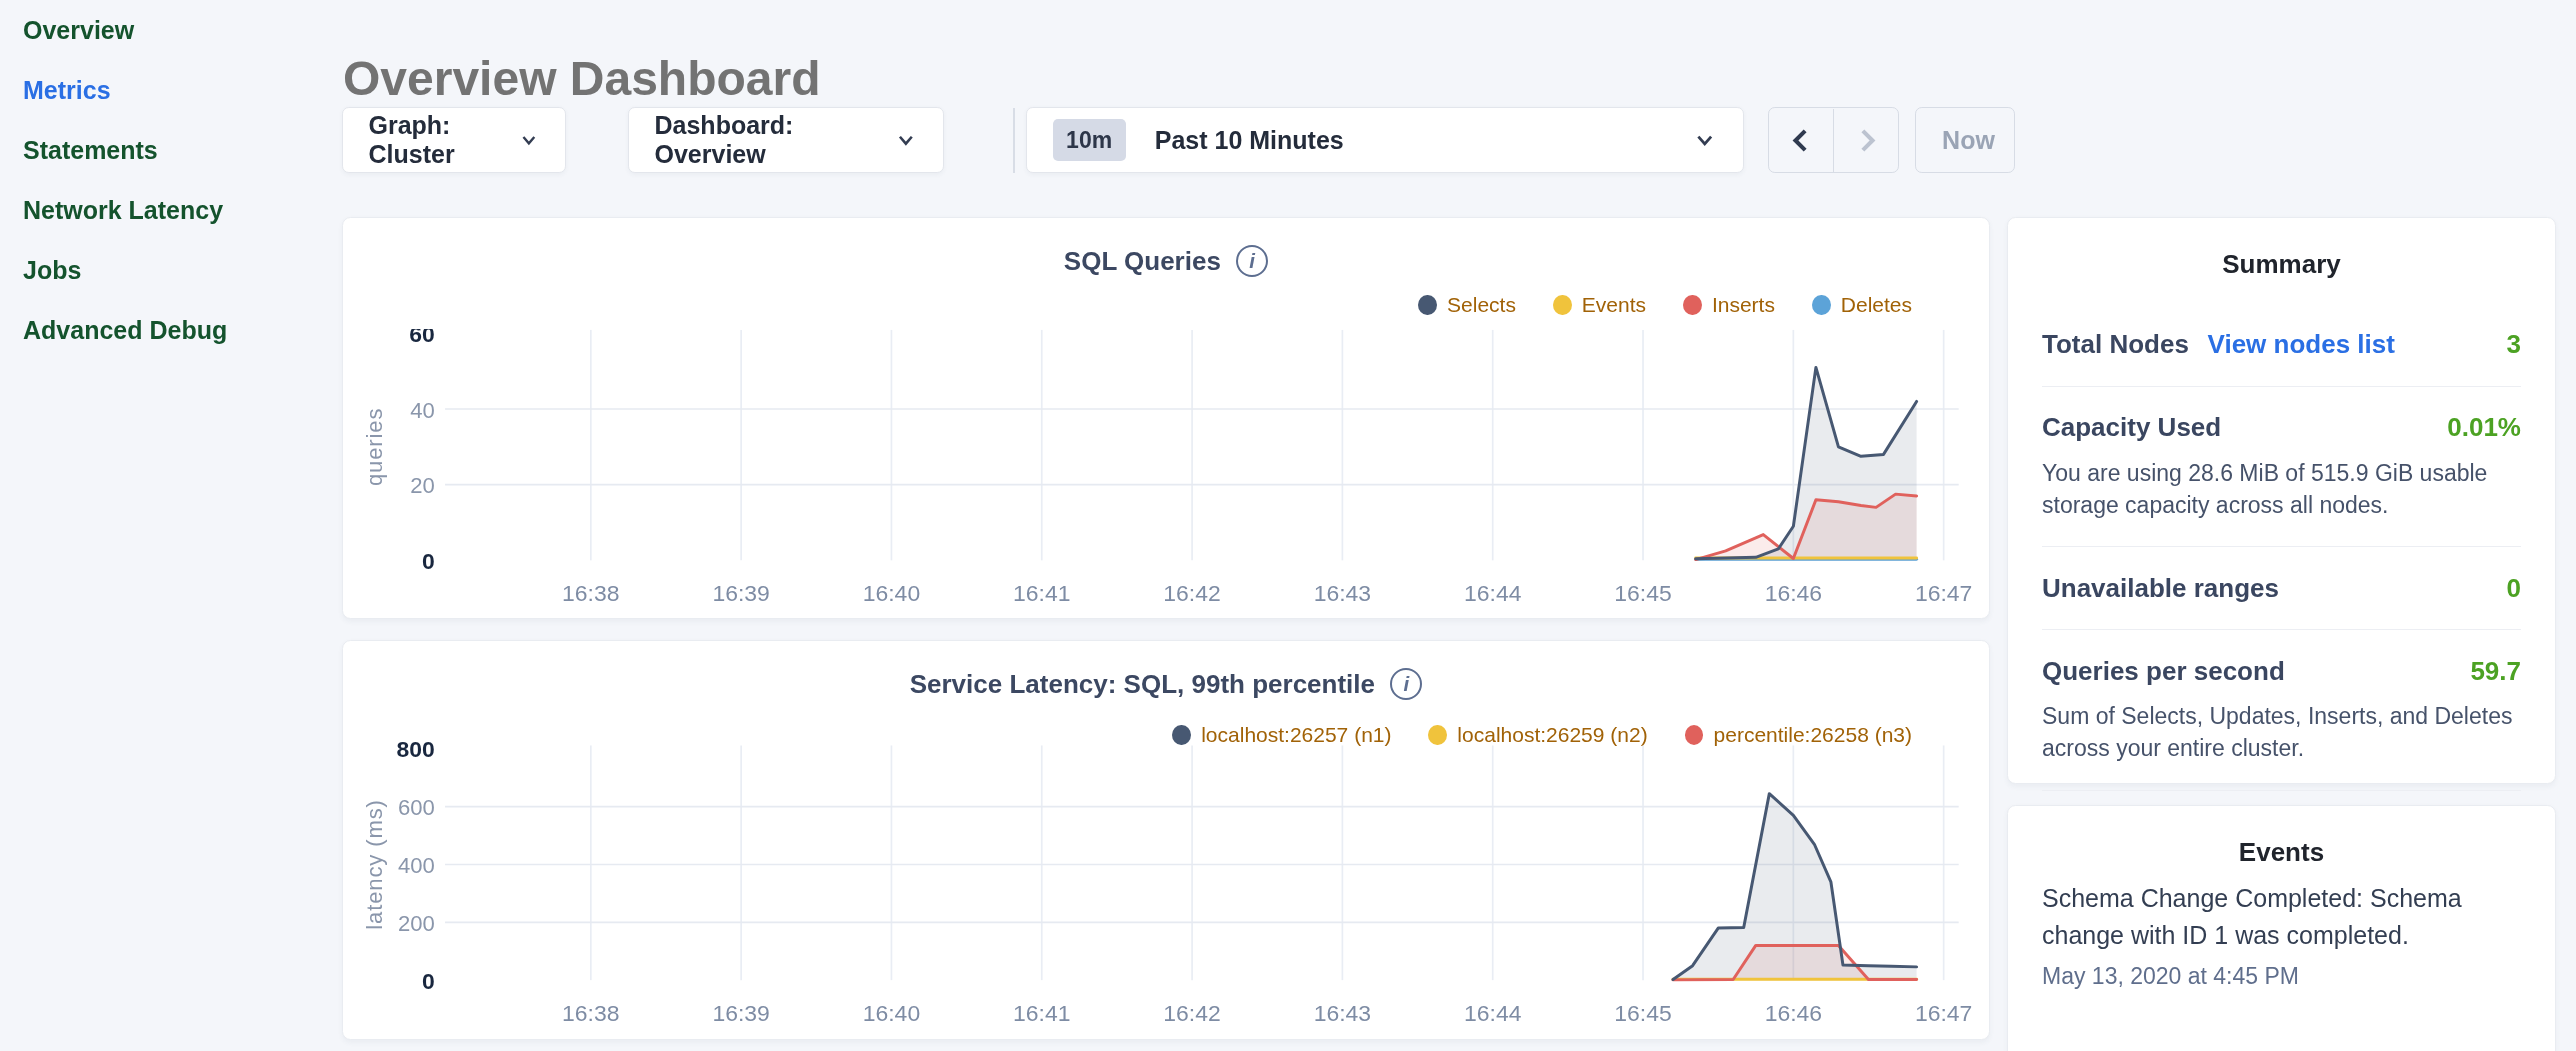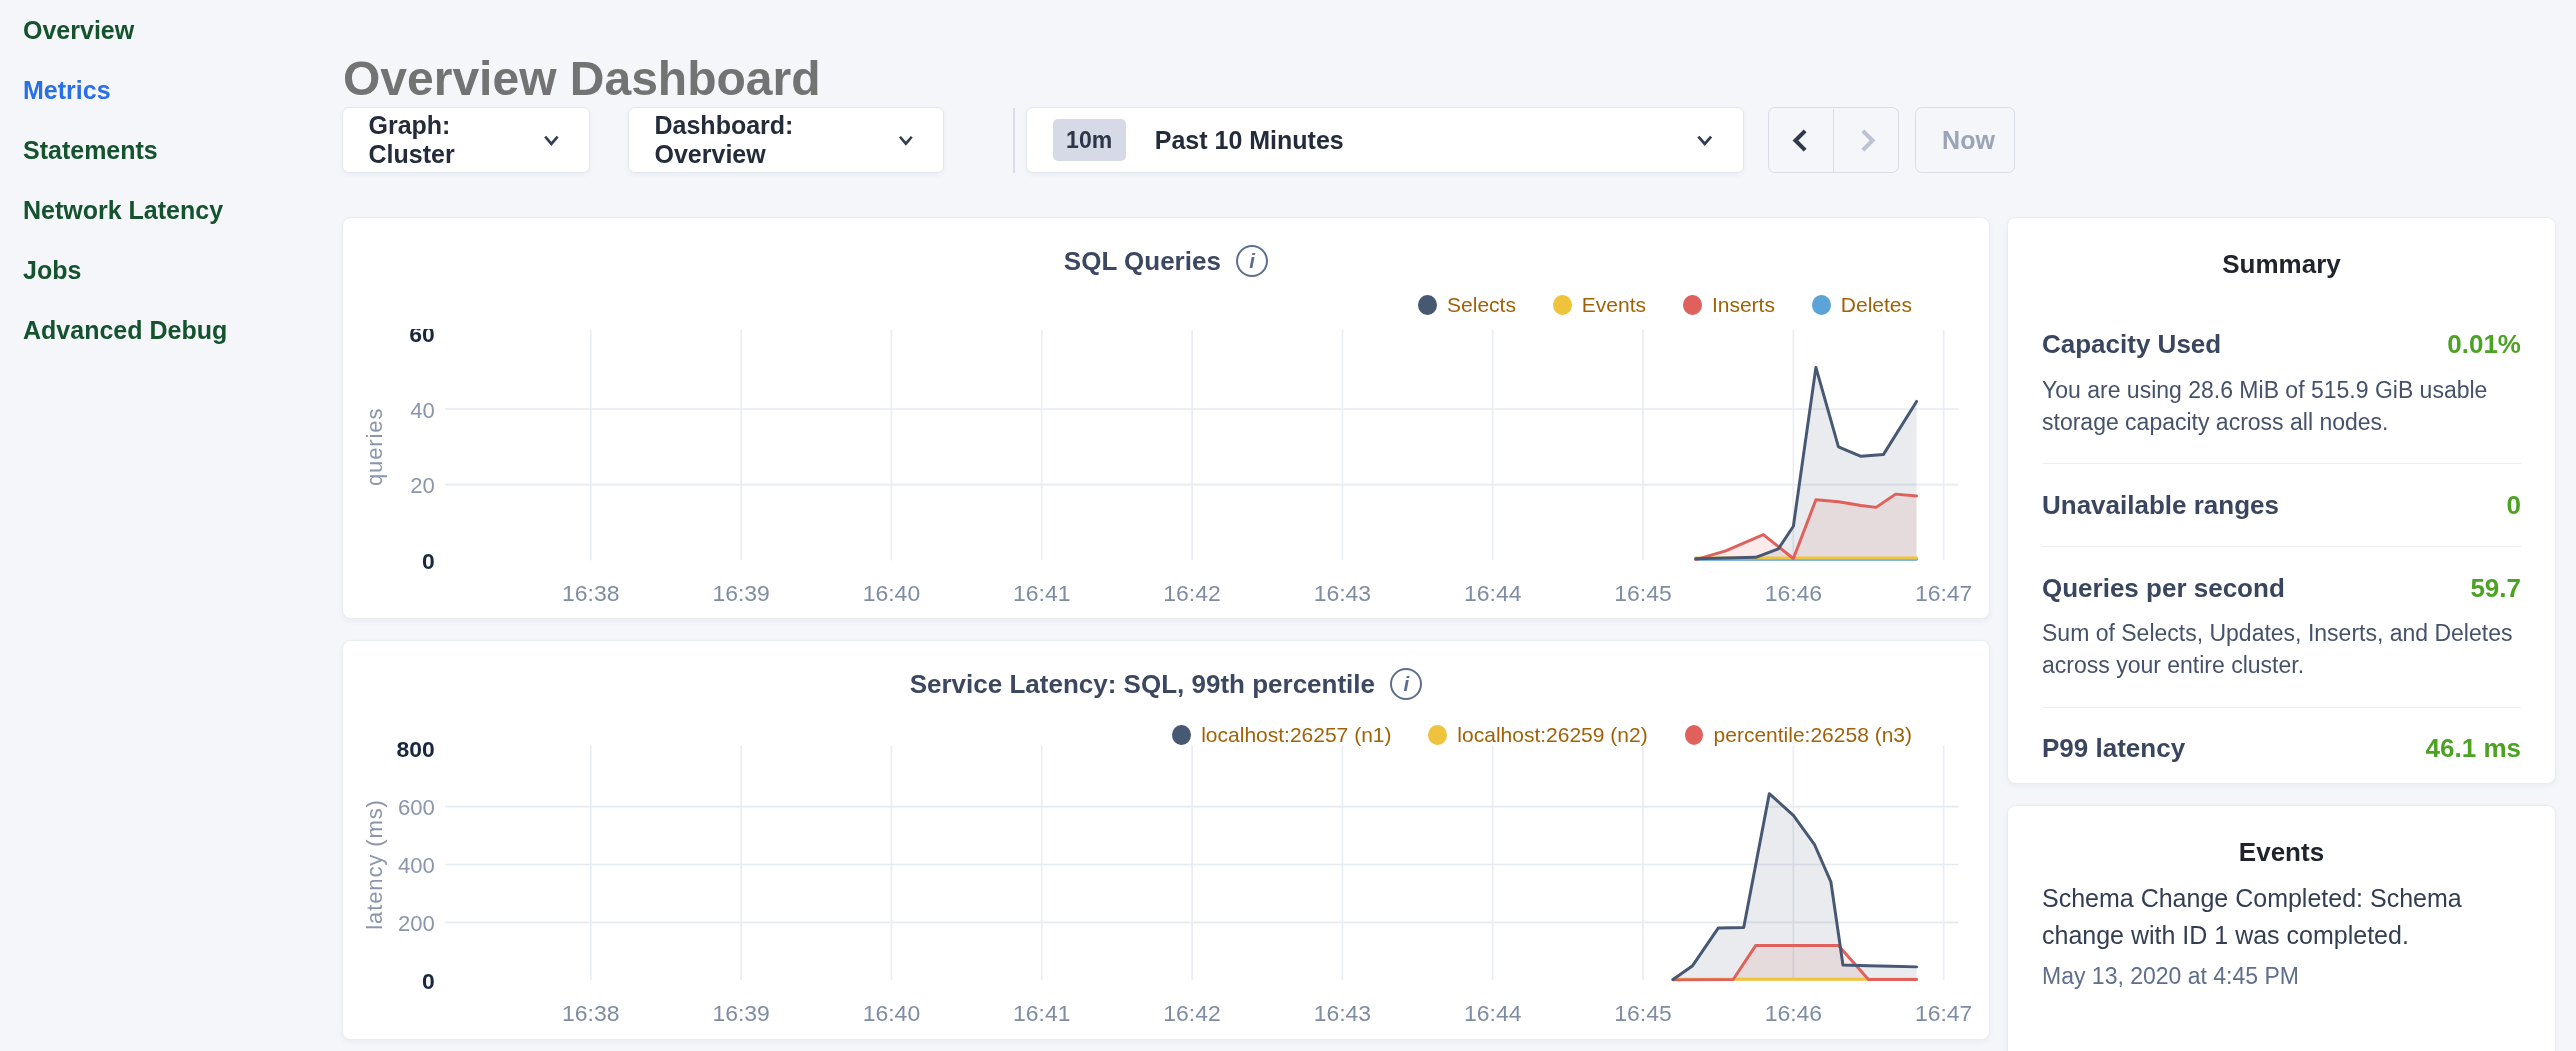--- a/index.html
+++ b/index.html
@@ -14,21 +14,21 @@
   .side-item{height:60px;line-height:60px;padding-left:23px;font-size:25px;font-weight:600;color:#14532d;cursor:pointer;}
   .side-item.active{color:#2a6fe4;}
   
   .page-title{position:absolute;left:343px;top:18.7px;font-size:48px;font-weight:700;color:#737373;}
   .btn{
     position:absolute;top:107px;height:66px;background:#fff;
     border:1.7px solid #e3e6ec;border-radius:6.8px;box-sizing:border-box;
     display:flex;align-items:center;font-size:25px;font-weight:700;color:#242c3b;
     box-shadow:0 1.7px 4.3px rgba(60,70,90,.05);cursor:pointer;
   }
-  .dd-graph{left:342px;width:248px;padding:0 25.5px;justify-content:center;}
+  .dd-graph{left:342px;width:224px;padding:0 25.5px;justify-content:center;}
   .dd-dash{left:628px;width:316px;padding:0 25.5px;justify-content:space-between;}
   .v-divider{position:absolute;left:1013px;top:108px;width:1.7px;height:65px;background:#d8dde6;}
   .time-picker{left:1026px;width:718px;padding:0 25.5px;justify-content:flex-start;}
   .time-badge{background:#d5dae6;color:#2d3649;border-radius:5.1px;padding:7.7px 13.6px;font-size:23px;font-weight:700;margin-right:29px;}
   .time-chev{margin-left:auto;}
   .chev-svg{width:25.5px;height:25.5px;display:block;}
   .pager{left:1768px;width:131px;padding:0;background:transparent;box-shadow:none;border-color:#d7dce5;}
   .pager-half{width:65px;height:63px;display:flex;align-items:center;justify-content:center;cursor:pointer;}
   .pager-half.prev{border-right:1.7px solid #d7dce5;}
   .now-btn{left:1915px;width:100px;justify-content:center;background:transparent;box-shadow:none;border-color:#d7dce5;color:#9aa4b5;padding-left:7px;}
@@ -250,20 +250,27 @@
         <path d="M1564.1,279.7 L1634.8,279.3 L1661.4,239.2 L1758.6,239.2 L1793.9,279.3 L1850.5,279.3" fill="none" stroke="#e0615c" stroke-width="3.5" stroke-linejoin="round" stroke-linecap="round"></path>
         <path d="M1564.1,279.3 L1587.1,263.0 L1617.2,218.8 L1647.2,218.1 L1677.3,60.7 L1705.6,86.2 L1730.3,120.2 L1749.7,164.4 L1763.9,262.3 L1793.9,263.0 L1820.5,263.7 L1850.5,264.4" fill="none" stroke="#475872" stroke-width="3.5" stroke-linejoin="round" stroke-linecap="round"></path>
       </svg></div>
 </section>
 
 <section class="card card-summary">
   <div class="panel-title">Summary</div>
   <div class="sum-body">
     <div class="sum-row">
       <div class="sum-line">
+        <span class="sum-label">Total Nodes</span>
+        <span class="sum-link">View nodes list</span>
+        <span class="sum-value">3</span>
+      </div>
+    </div>
+    <div class="sum-row">
+      <div class="sum-line">
         <span class="sum-label">Capacity Used</span>
         <span class="sum-value">0.01%</span>
       </div>
       <div class="sum-desc">You are using 28.6 MiB of 515.9 GiB usable storage capacity across all nodes.</div>
     </div>
     <div class="sum-row">
       <div class="sum-line">
         <span class="sum-label">Unavailable ranges</span>
         <span class="sum-value">0</span>
       </div>

